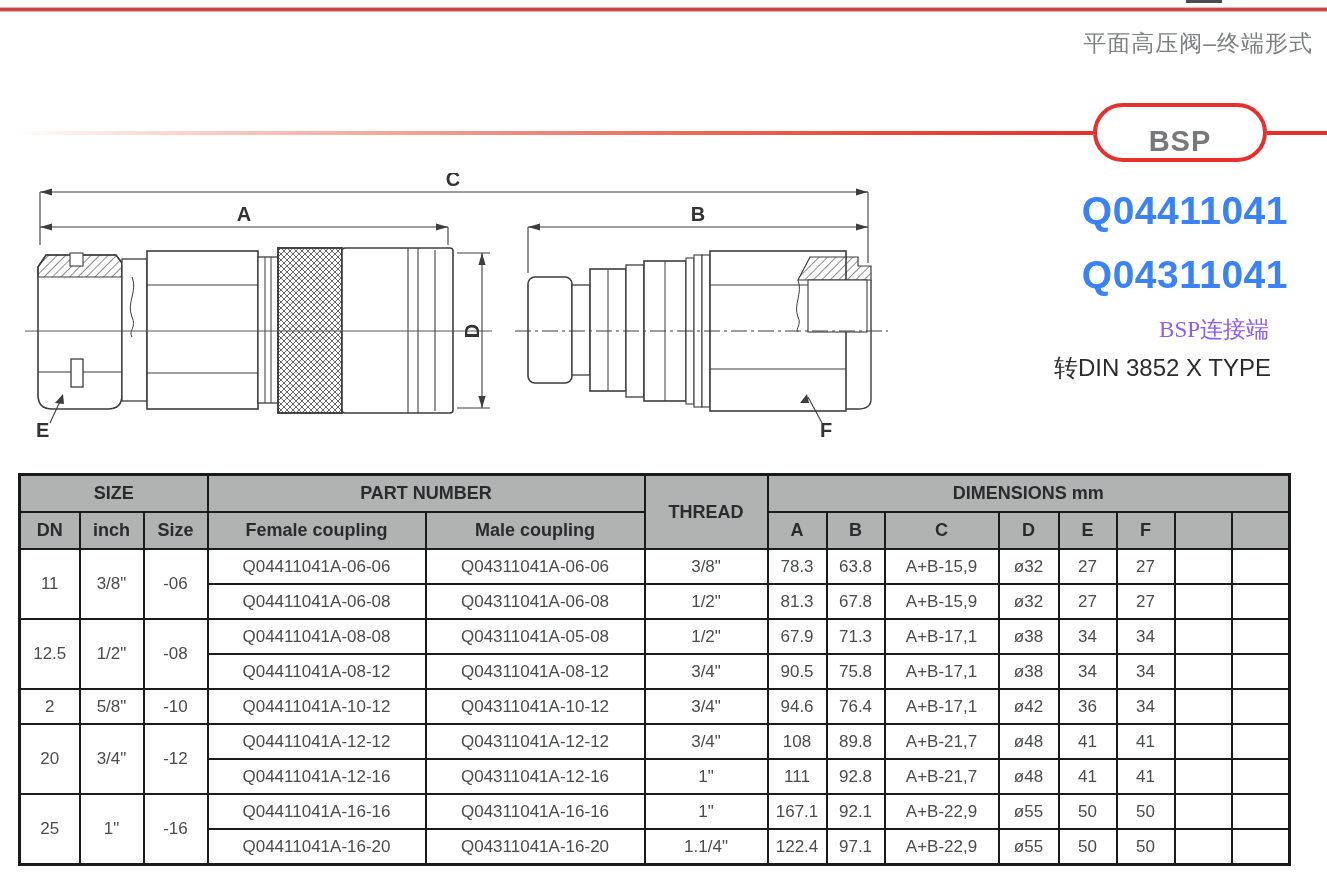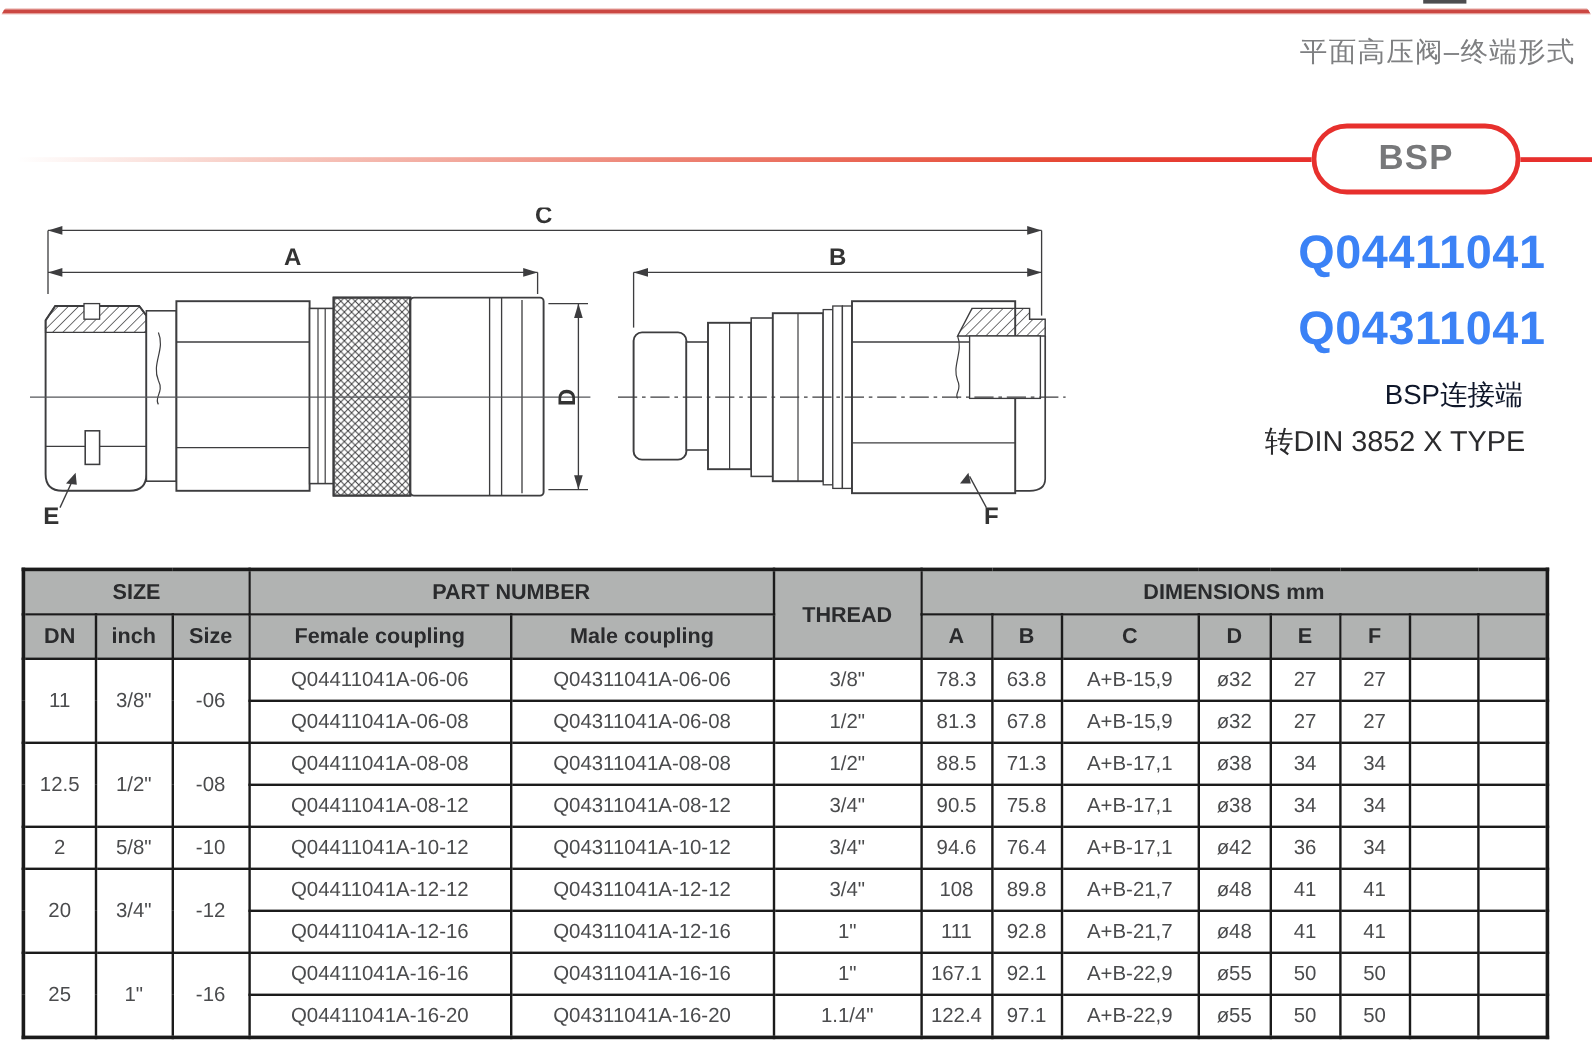--- a/index.html
+++ b/index.html
@@ -1,40 +1,40 @@
 <!DOCTYPE html>
 <html><head>
 <meta charset="utf-8">
 <style>
   html,body{margin:0;padding:0;background:#fff;}
   #page{position:relative;width:1327px;height:880px;background:#fff;overflow:hidden;
-        font-family:"Liberation Sans","DejaVu Sans",sans-serif;border-radius:19px;}
+        font-family:"Liberation Sans","DejaVu Sans",sans-serif;}
 
   
   .top-rule{position:absolute;left:0;top:8px;width:1327px;height:3px;background:#cb4742;
             box-shadow:0 1px 0 #eab3ae,0 -1px 0 #eab3ae;}
   .top-dark-dash{position:absolute;left:1186px;top:0;width:36px;height:3px;background:#4d4d4f;}
 
   .cn-heading{position:absolute;right:14px;top:28px;font-size:23px;color:#7e7f81;
               letter-spacing:1px;}
 
   
   .mid-rule{position:absolute;left:14px;top:131px;width:1079px;height:4px;
             background:linear-gradient(90deg,rgba(233,112,88,0) 0%,rgba(233,112,88,.35) 18%,
                        rgba(231,90,70,.75) 50%,#e64a36 80%,#e7302d 100%);}
   .mid-rule-right{position:absolute;left:1267px;top:131px;width:60px;height:4px;background:#e7302d;}
   .bsp-pill{position:absolute;left:1093px;top:103px;width:174px;height:59px;background:#fff;
             border:4px solid #e7302d;border-radius:34px;box-sizing:border-box;
-            display:flex;align-items:center;justify-content:center;}
+            display:flex;align-items:flex-end;justify-content:center;}
   .bsp-pill span{font-size:29px;font-weight:bold;color:#77787a;letter-spacing:1px;}
 
   .model{position:absolute;right:39px;font-size:39px;font-weight:bold;color:#3b82f6;
          letter-spacing:.5px;}
   .model.m1{top:189px;} .model.m2{top:253px;margin-left:26px;}
-  .sub1{position:absolute;right:58px;top:314px;font-size:23px;color:#0f172a;}
+  .sub1{position:absolute;right:58px;top:314px;font-size:23px;color:#8b5cf6;font-family:Liberation Serif, serif;}
   .sub2{position:absolute;right:56px;top:352px;font-size:24px;color:#2b2b2d;margin-left:36px;}
 
   
   .drawing{position:absolute;left:20px;top:173px;width:880px;height:290px;}
   .dim{font-size:20px;font-weight:600;fill:#333;font-family:"Liberation Sans","DejaVu Sans",sans-serif;}
 
   
   .spec{position:absolute;left:18px;top:473px;width:1270px;border-collapse:collapse;
         table-layout:fixed;border:3px solid #1b1b1b;}
   .spec th,.spec td{border:2px solid #1b1b1b;text-align:center;vertical-align:middle;
@@ -219,23 +219,23 @@
       <td>27</td>
       <td></td>
       <td></td>
     </tr>
 
     <tr>
       <td rowspan="2">12.5</td>
       <td rowspan="2">1/2"</td>
       <td rowspan="2">-08</td>
       <td>Q04411041A-08-08</td>
-      <td>Q04311041A-08-08</td>
+      <td>Q04311041A-05-08</td>
       <td>1/2"</td>
-      <td>88.5</td>
+      <td>67.9</td>
       <td>71.3</td>
       <td>A+B-17,1</td>
       <td>ø38</td>
       <td>34</td>
       <td>34</td>
       <td></td>
       <td></td>
     </tr>
     <tr>
       <td>Q04411041A-08-12</td>

